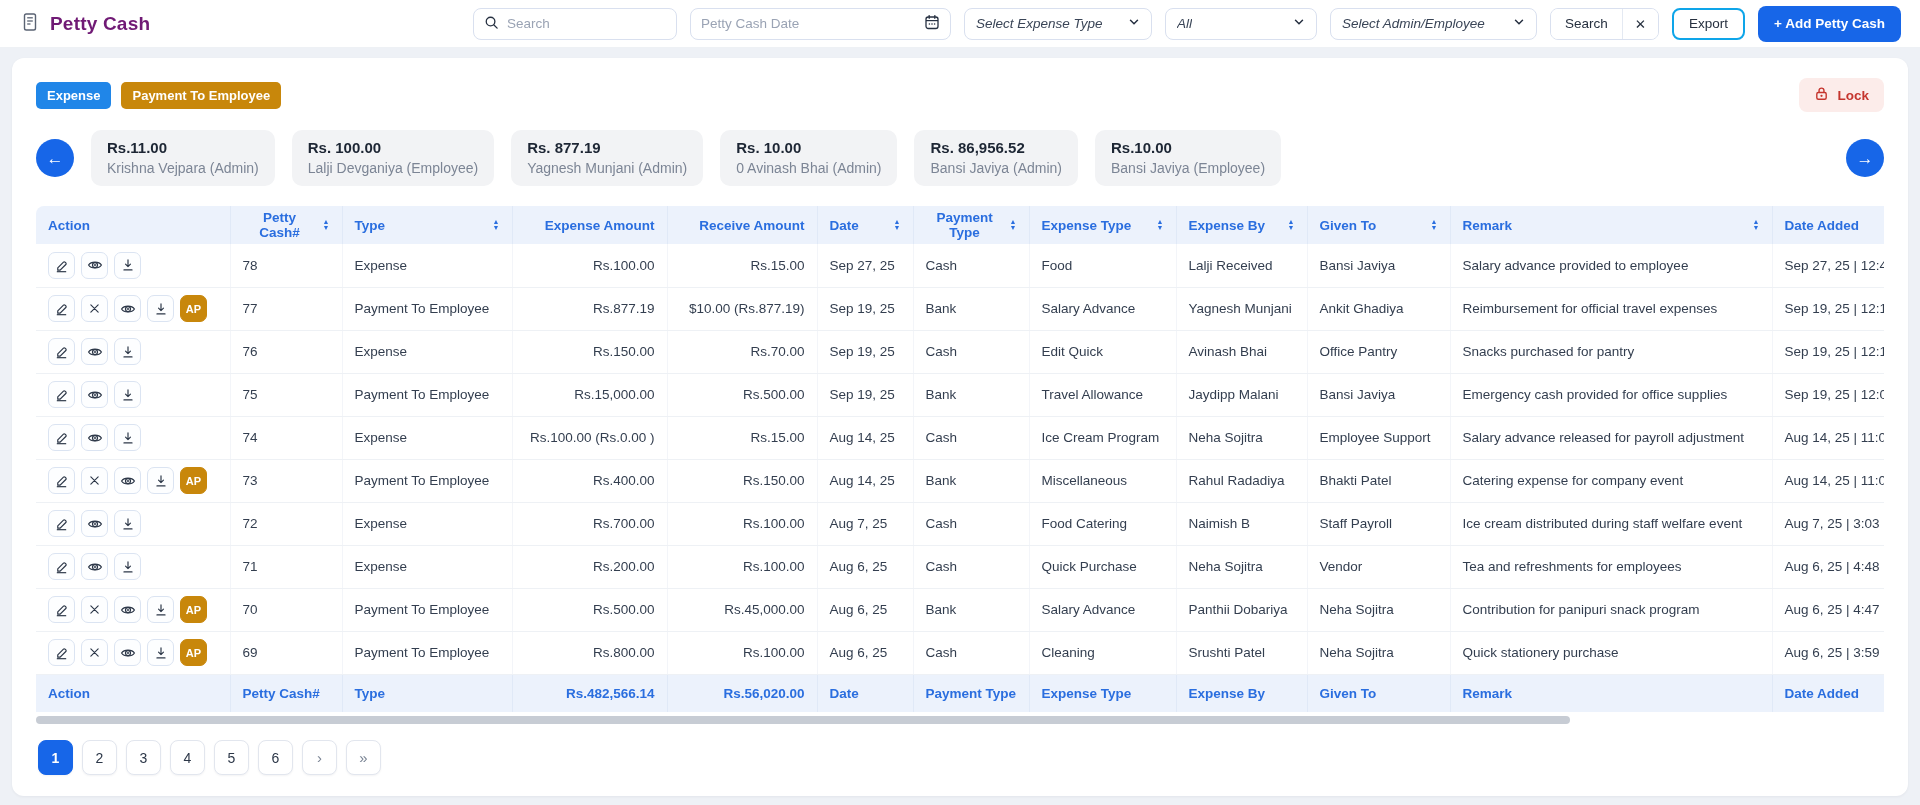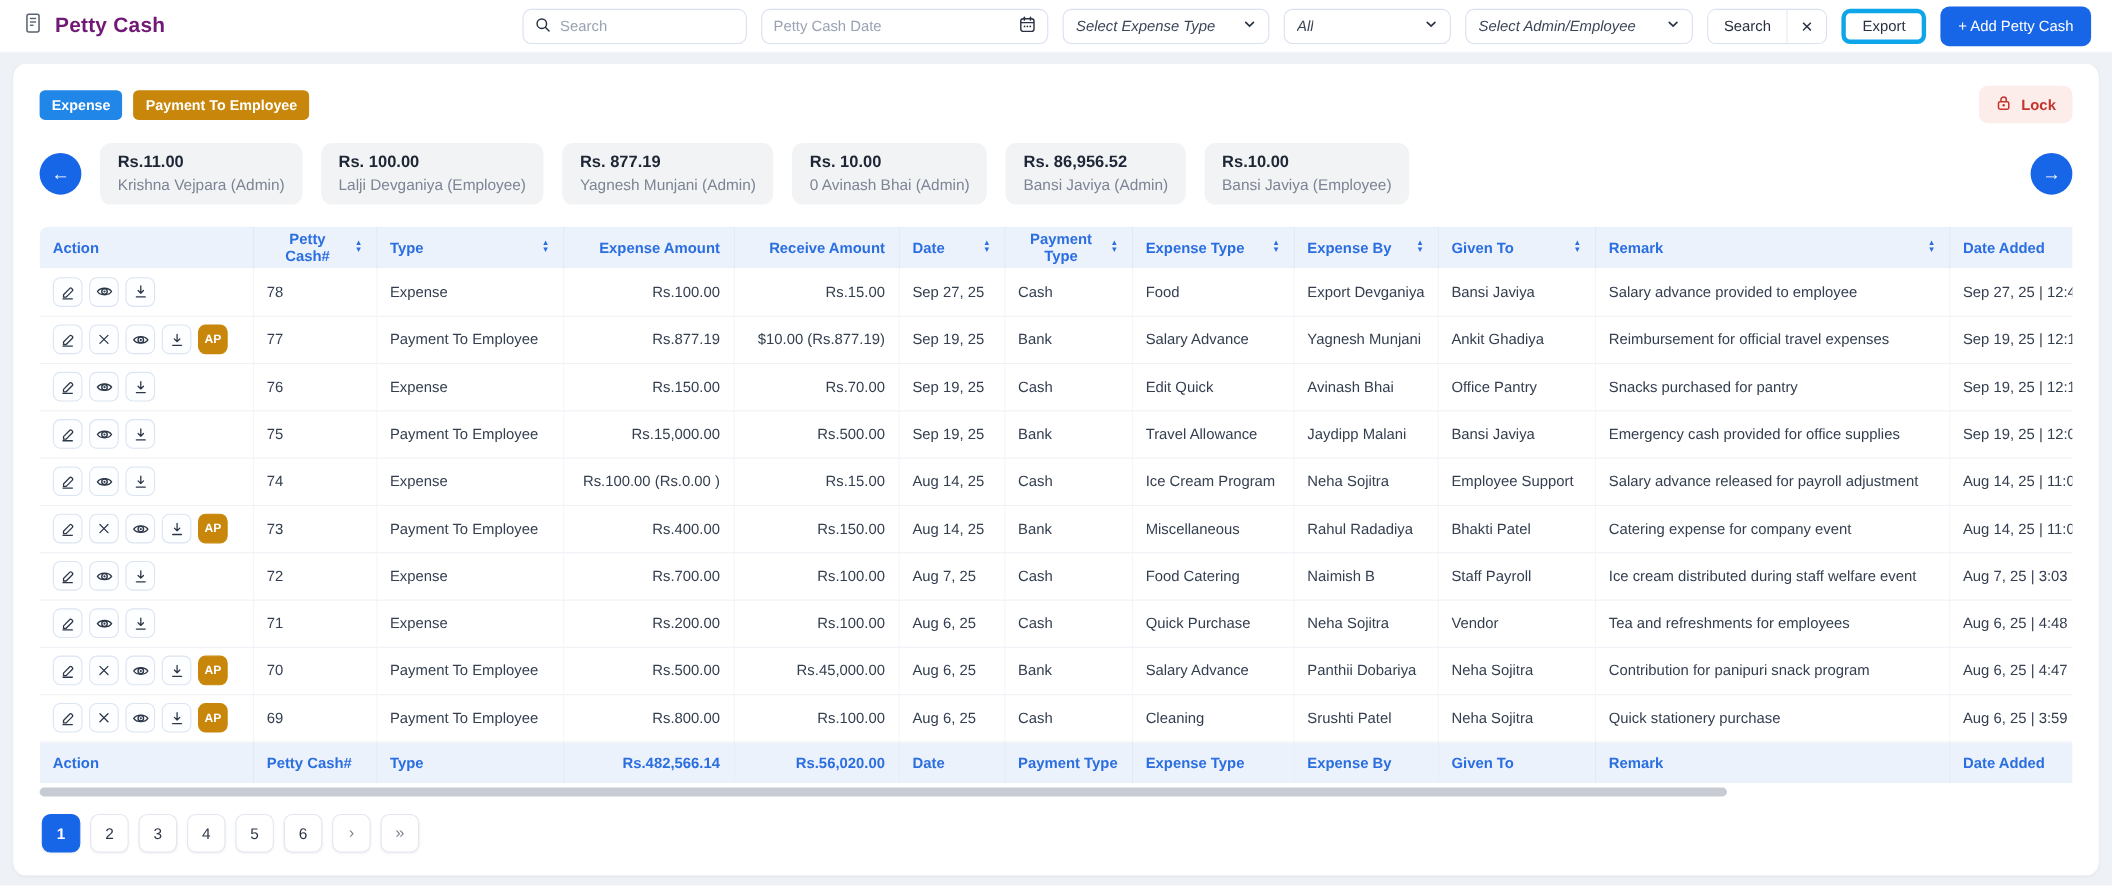--- a/index.html
+++ b/index.html
@@ -14,22 +14,22 @@
   .ctl input { border:none; outline:none; font:inherit; width:100%; background:transparent; color:#3a4557; }
   .ctl input::placeholder { color:#9aa3b4; }
   .search-wrap { width:204px; padding:0 10px; gap:8px; }
   .date-wrap { width:261px; padding:0 10px; justify-content:space-between; gap:8px; }
   .select { justify-content:space-between; padding:0 11px; cursor:pointer; white-space:nowrap; overflow:hidden; }
   .select .sel-label { overflow:hidden; text-overflow:ellipsis; white-space:nowrap;font-style:italic; }
   .sel-expense { width:188px; } .sel-all { width:152px; } .sel-admin { width:207px; }
   .btn-group { display:flex; height:32px; border:1px solid #d9e0ef; border-radius:8px; overflow:hidden; background:#fff; }
   .btn-group .seg { display:flex; align-items:center; justify-content:center; font-size:13.5px; color:#26303f; padding:0 14px; cursor:pointer; background:#fff; border:none; font-family:inherit; }
   .btn-group .seg + .seg { border-left:1px solid #e4e9f2; padding:0 12px; }
-  .export-btn { height:32px; padding:0 15px; border:4px solid #0ea5e9; border-radius:8px; background:#fff; font-size:13.5px; color:#26303f; cursor:pointer; font-family:inherit; }
-  .add-btn { height:36px; padding:0 16px; border:none; border-radius:8px; background:#1766e8; color:#fff; font-size:13.5px; font-weight:400; cursor:pointer; font-family:inherit; white-space:nowrap; }
+  .export-btn { height:32px; padding:0 15px; border:2px solid #0ea5e9; border-radius:8px; background:#fff; font-size:13.5px; color:#26303f; cursor:pointer; font-family:inherit; }
+  .add-btn { height:36px; padding:0 16px; border:none; border-radius:8px; background:#1766e8; color:#fff; font-size:13.5px; font-weight:700; cursor:pointer; font-family:inherit; white-space:nowrap; }
 
   
   .card { margin:10px 12px 8px; background:#fff; border-radius:12px; box-shadow:0 1px 3px rgba(16,24,40,.05); padding:20px 24px 0; height:738px; overflow:hidden; }
 
   
   .summary-row { display:flex; align-items:center; gap:10px; }
   .chip { border:1px solid #e3e8ef; border-radius:8px; padding:7px 12px; font-size:13.5px; color:#2a3444; font-weight:500; white-space:nowrap; background:#fff; }
   .badge { border-radius:5px; color:#fff; padding:6px 11px; font-size:13px; font-weight:600; white-space:nowrap; }
   .lock-btn { margin-left:auto; display:flex; align-items:center; gap:8px; background:#fcecea; color:#c5352e; border:none; padding:8px 15px; border-radius:8px; font-size:13.5px; font-weight:600; cursor:pointer; font-family:inherit; }
 
@@ -313,21 +313,21 @@
                 </button>
               </div>
             </td>
             <td>78</td>
             <td>Expense</td>
             <td class="right">Rs.100.00</td>
             <td class="right">Rs.15.00</td>
             <td>Sep 27, 25</td>
             <td>Cash</td>
             <td>Food</td>
-            <td>Export Devganiya</td>
+            <td>Lalji Received</td>
             <td>Bansi Javiya</td>
             <td>Salary advance provided to employee</td>
             <td>Sep 27, 25 | 12:47 PM</td>
           </tr>
           <tr>
             <td>
               <div class="actions">
                 <button class="abtn">
                   <span style="display: flex;">
                     <svg width="15" height="15" viewBox="0 0 16 16">

